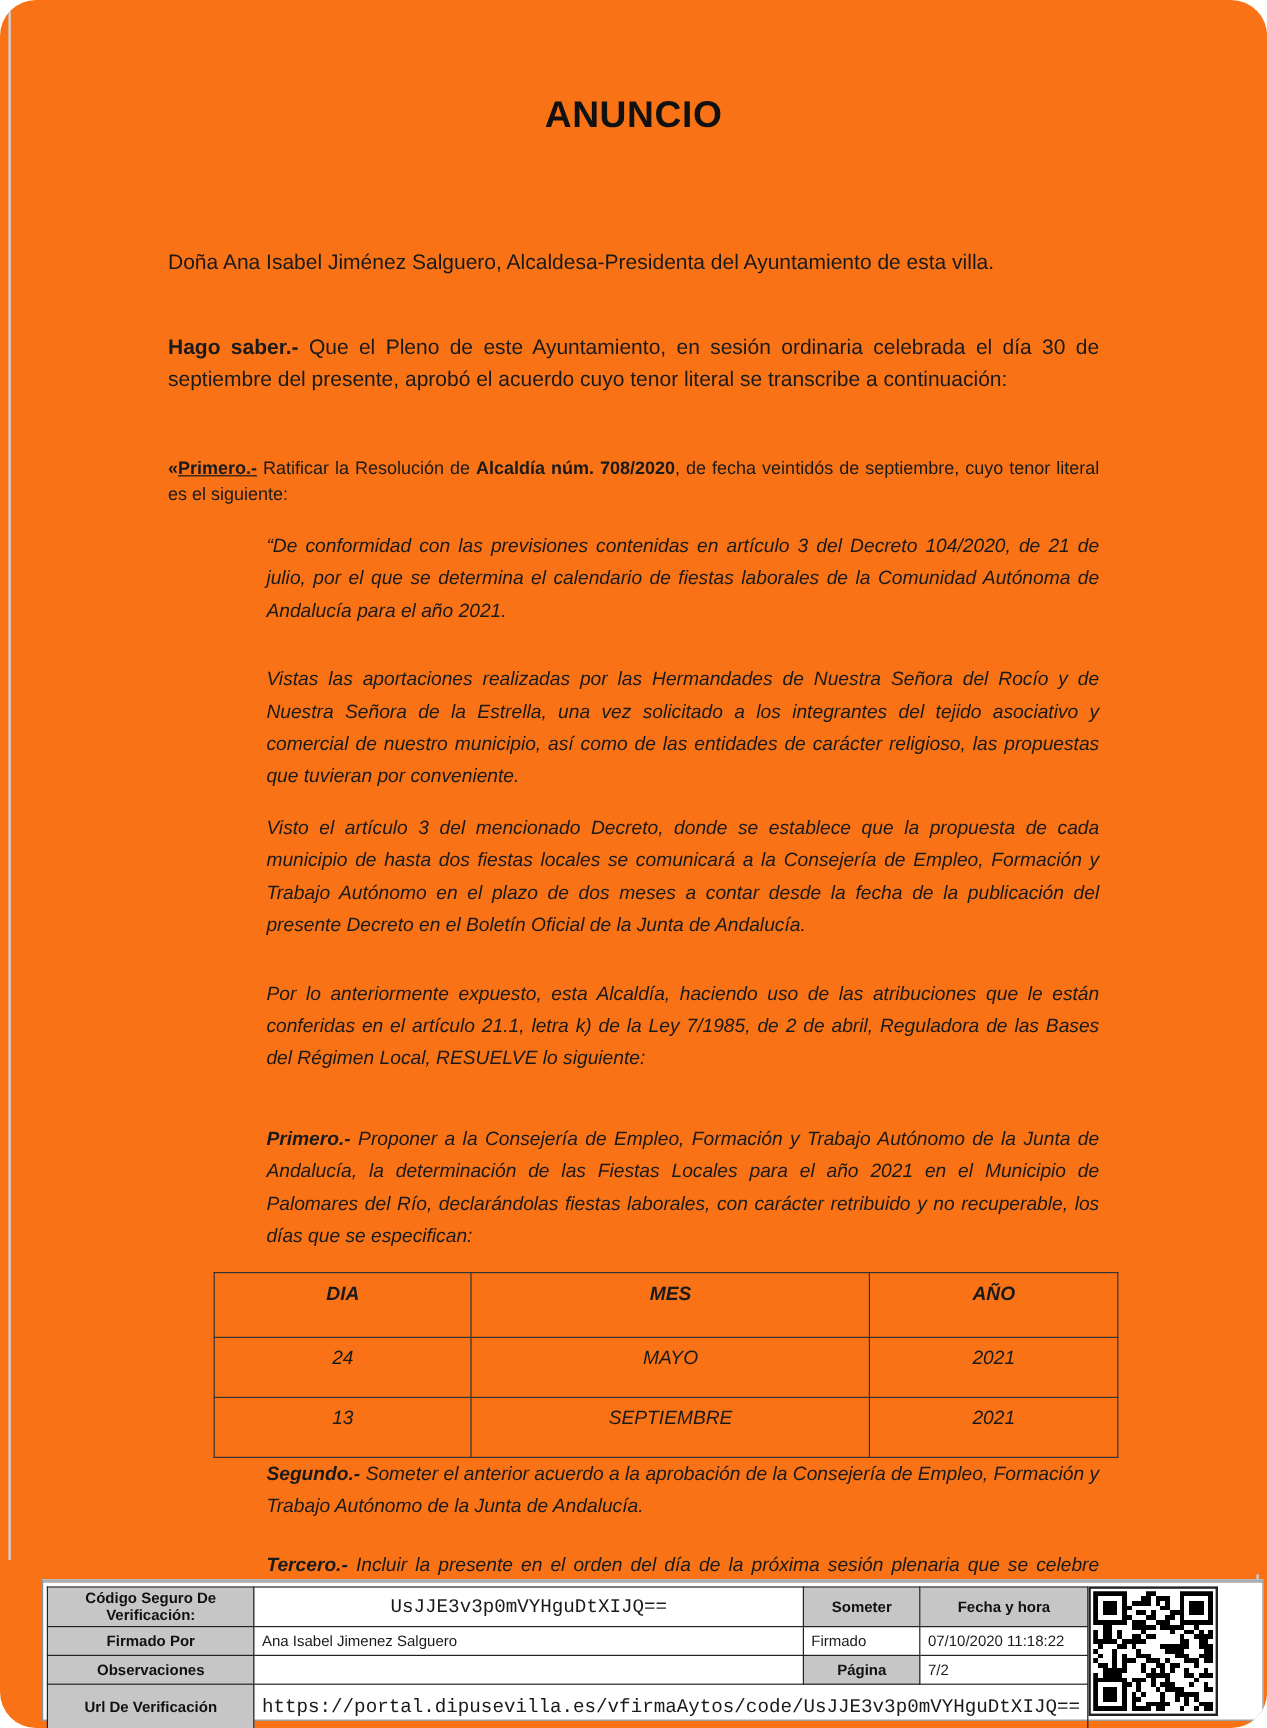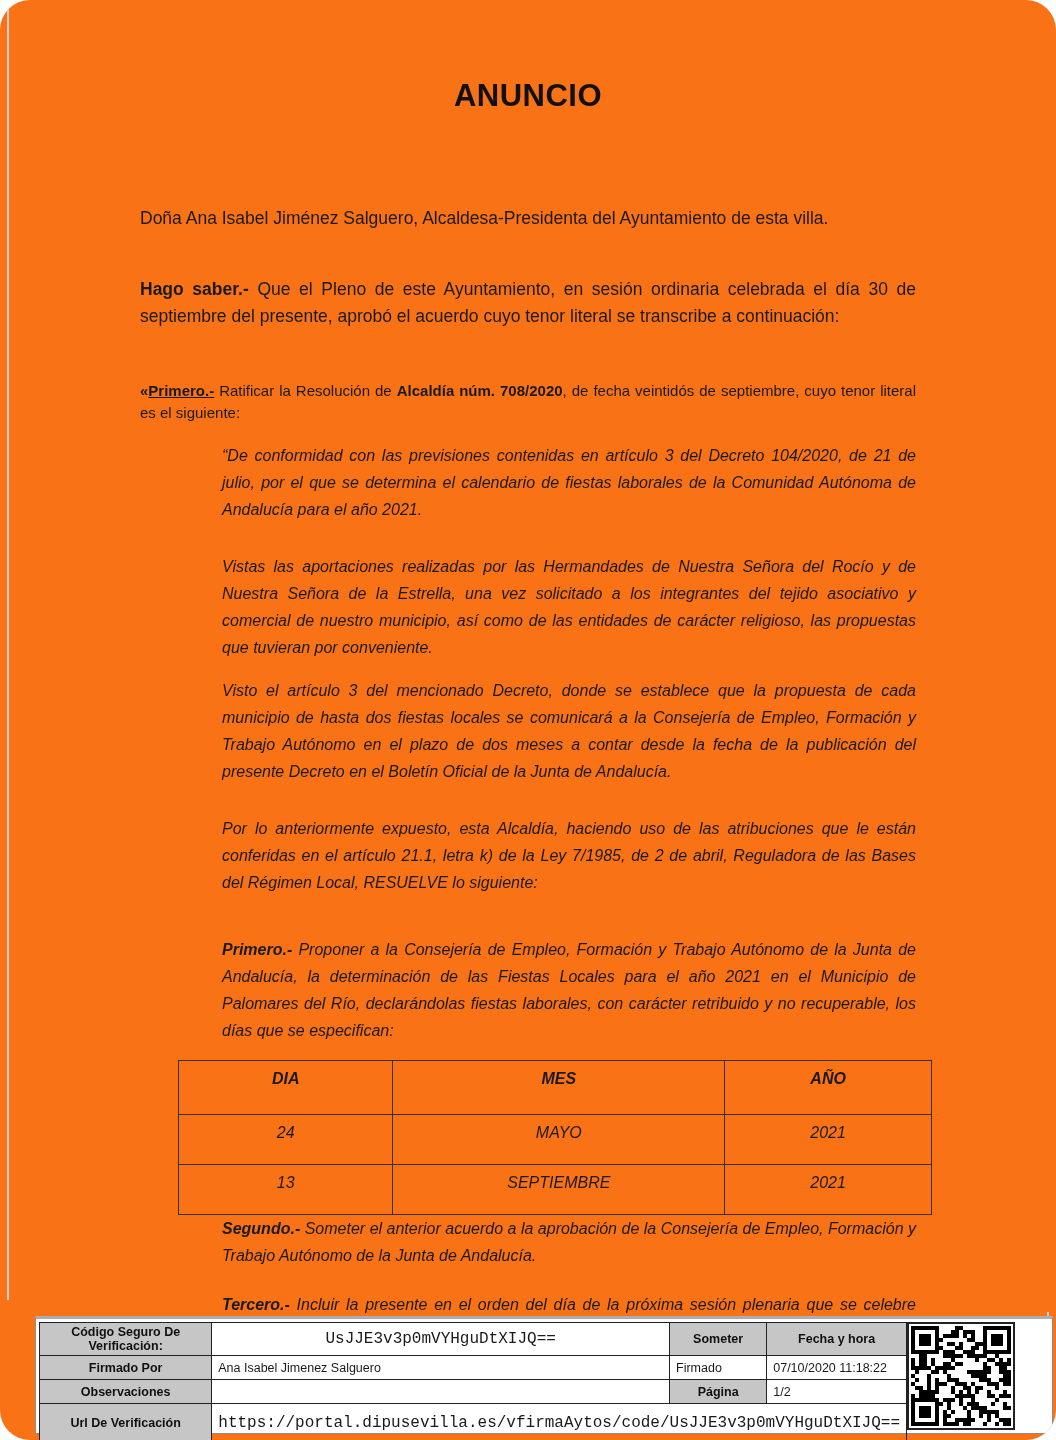--- a/index.html
+++ b/index.html
@@ -152,21 +152,21 @@
       <tr class="r-sm">
         <td class="lbl">Firmado Por</td>
         <td class="val-left">Ana Isabel Jimenez Salguero</td>
         <td class="val">Firmado</td>
         <td class="val">07/10/2020 11:18:22</td>
       </tr>
       <tr class="r-sm">
         <td class="lbl">Observaciones</td>
         <td class="val"></td>
         <td class="lbl">Página</td>
-        <td class="val">1/2</td>
+        <td class="val">7/2</td>
       </tr>
       <tr class="r-lg">
         <td class="lbl">Url De Verificación</td>
         <td class="mono" colspan="3">https://portal.dipusevilla.es/vfirmaAytos/code/UsJJE3v3p0mVYHguDtXIJQ==</td>
       </tr>
     </tbody>
       </table>
     <div class="qr-box">
       <div id="qr">
           <svg width="100" height="100" viewBox="0 0 100 100" shape-rendering="crispEdges">

